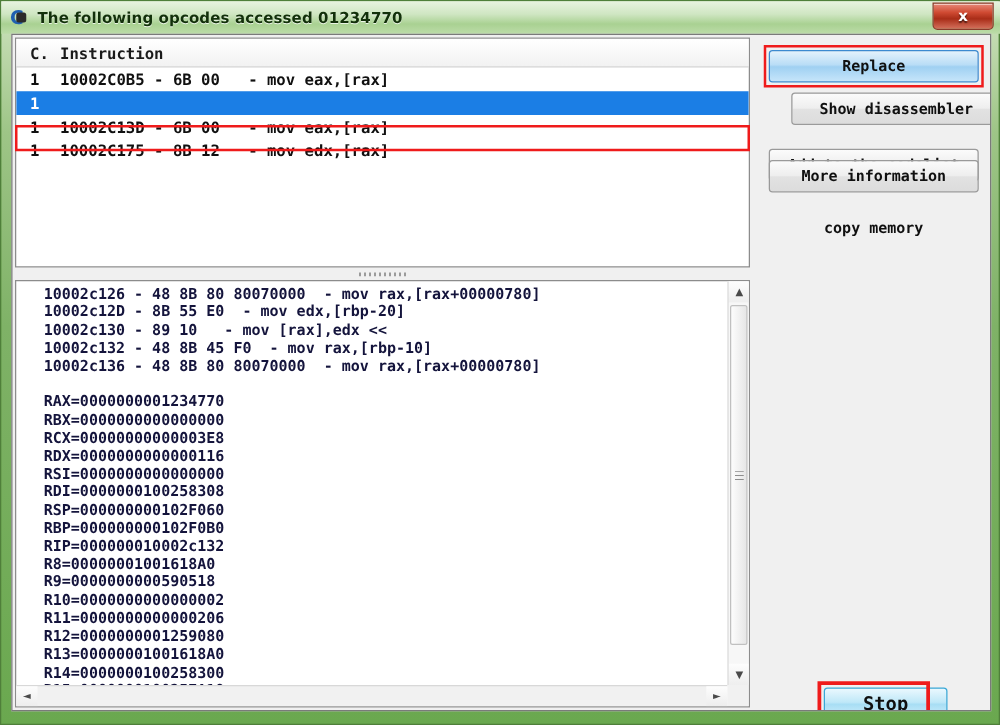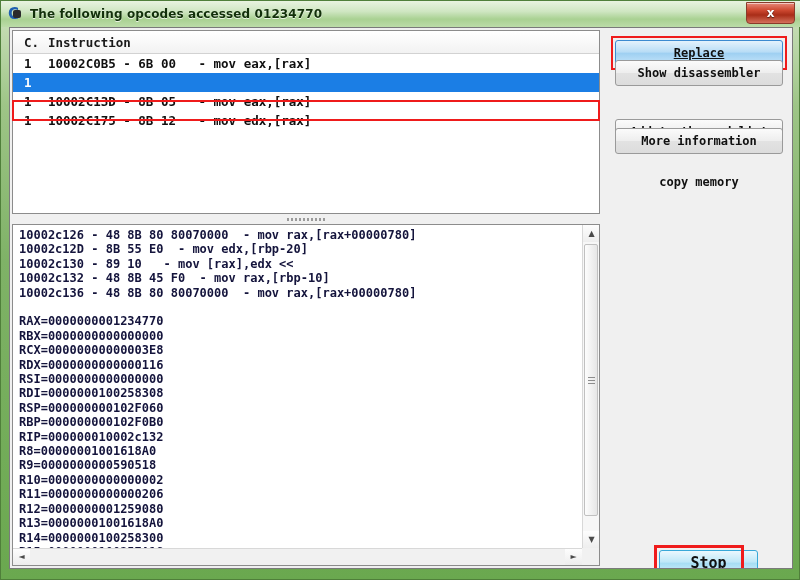--- a/index.html
+++ b/index.html
@@ -99,21 +99,21 @@
     background:repeating-linear-gradient(90deg,#9a9a9a 0 2px,transparent 2px 4px);
   }
 
   
   #mem-panel{
     position:absolute;left:2px;top:196px;width:588px;height:342px;
     background:#ffffff;border:1px solid #8c8c8c;box-sizing:border-box;overflow:hidden;
   }
   #mem-text{
     position:absolute;left:0;top:0;right:17px;bottom:17px;
-    padding:3px 0 0 6px;box-sizing:border-box;overflow:hidden;
+    padding:3px 0 0 22px;box-sizing:border-box;overflow:hidden;
     font-family:"DejaVu Sans Mono","Liberation Mono",monospace;
     font-size:12px;line-height:14.4px;color:#14143c;font-weight:bold;
     white-space:pre;
   }
   #mem-text .blank{display:block;height:14.4px;}
 
   
   #vscroll{
     position:absolute;right:0;top:0;width:17px;bottom:17px;
     background:#f4f4f4;border-left:1px solid #d8d8d8;box-sizing:border-box;
@@ -156,22 +156,22 @@
     border:1px solid #9a9a9a;border-radius:3px;box-sizing:border-box;
     background:linear-gradient(180deg,#fbfbfb 0%,#eeeeee 48%,#e2e2e2 52%,#dcdcdc 100%);
     display:flex;align-items:center;justify-content:center;
     font-family:"DejaVu Sans Mono","Liberation Mono",monospace;
     font-size:12px;color:#101010;font-weight:bold;white-space:nowrap;
   }
   .btn.hot{
     border:1px solid #3c8ad0;
     background:linear-gradient(180deg,#e4f2fc 0%,#b9ddf6 45%,#9fd0f2 52%,#c6e5fa 100%);
   }
-  #btn-replace{top:12px;text-decoration:underline;}
-  #btn-disasm{top:32px;}
+  #btn-replace{top:12px;}
+  #btn-disasm{top:46px;margin-left:18px;}
   #btn-codelist{top:91px;}
   #btn-moreinfo{top:100px;}
   #copy-memory{
     position:absolute;left:10px;top:146px;width:168px;height:16px;
     display:flex;align-items:center;justify-content:center;
     font-family:"DejaVu Sans Mono","Liberation Mono",monospace;
     font-size:12px;color:#101010;font-weight:bold;white-space:nowrap;
   }
   #replace-box{
     position:absolute;left:6px;top:8px;width:176px;height:34px;
@@ -211,21 +211,21 @@
     <div id="left-col">
 
       <div id="opcode-panel">
         <div id="opcode-header">
           <div class="col-c">C.</div>
           <div class="col-i">Instruction</div>
         </div>
         <div id="opcode-rows">
             <div class="op-row"><div class="c">1</div><div class="ins">10002C0B5 - 6B 00   - mov eax,[rax]</div></div>
             <div class="op-row selected"><div class="c">1</div></div>
-            <div class="op-row"><div class="c">1</div><div class="ins">10002C13D - 8B 05   - mov eax,[rax]</div></div>
+            <div class="op-row"><div class="c">1</div><div class="ins">10002C13D - 6B 00   - mov eax,[rax]</div></div>
             <div class="op-row"><div class="c">1</div><div class="ins">10002C175 - 8B 12   - mov edx,[rax]</div></div>
           </div>
       </div>
       <div id="sel-box"></div>
 
       <div id="splitter">
         <div class="grip"></div>
       </div>
 
       <div id="mem-panel">

